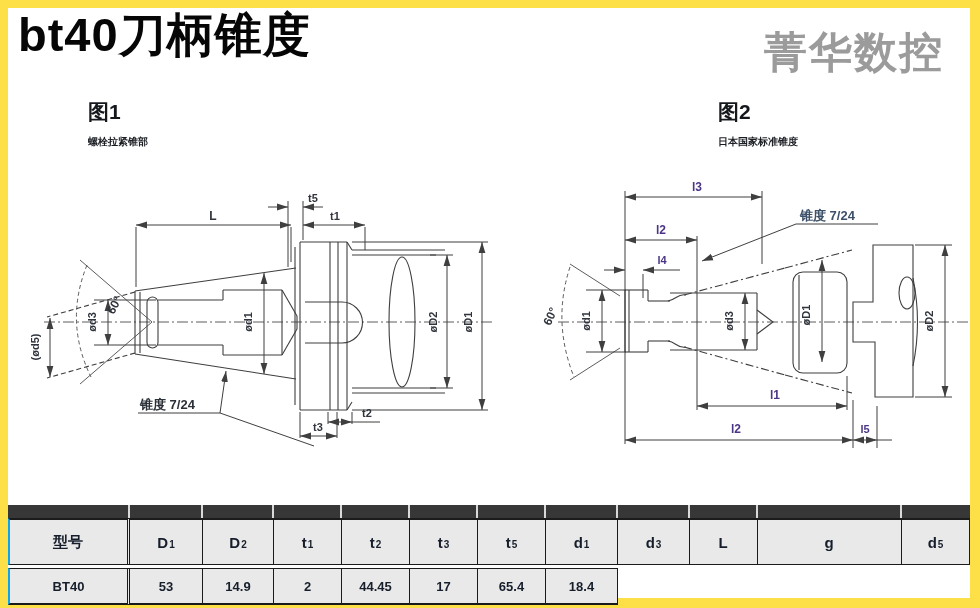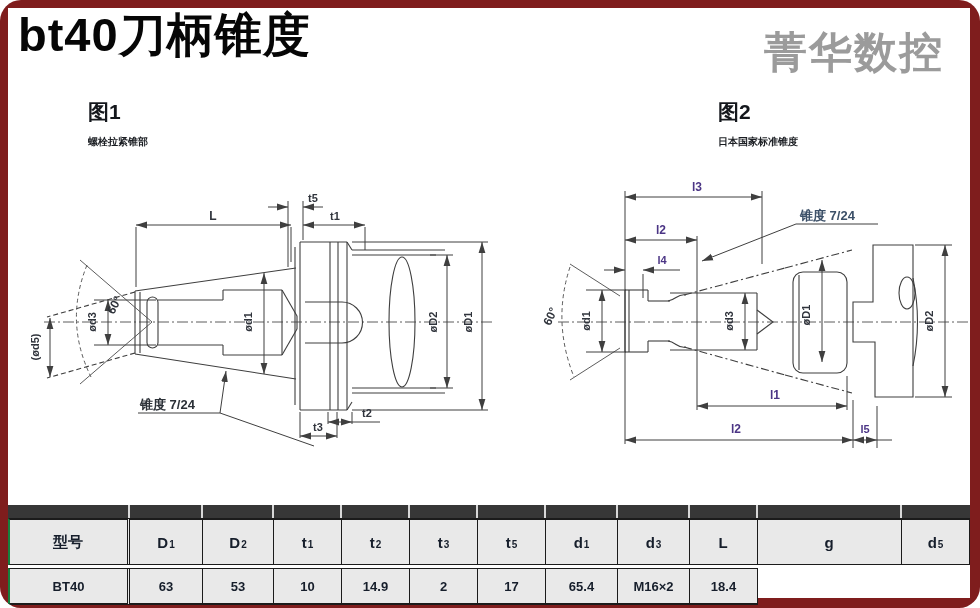--- a/index.html
+++ b/index.html
@@ -1,17 +1,17 @@
 <!DOCTYPE html>
 <html><head>
 <meta charset="utf-8">
 <style>
   html,body{margin:0;padding:0;}
   body{font-family:"Liberation Sans", sans-serif;}
-  .page{position:relative;width:980px;height:608px;background:#7f1d1d;overflow:hidden;border-radius:21px;}
+  .page{position:relative;width:980px;height:608px;background:#fde047;overflow:hidden;}
   .sheet{position:absolute;left:8px;top:8px;width:962px;height:590px;background:#ffffff;}
   .title{position:absolute;left:10px;top:-4px;font-size:47px;font-weight:800;letter-spacing:1px;color:#060606;}
   .brand{position:absolute;right:26px;top:16px;font-size:43px;font-weight:800;letter-spacing:2px;color:#9b9b9b;}
   .figcap{position:absolute;}
   .figcap .cap{font-size:21px;font-weight:700;color:#14171c;}
   .figcap .sub{font-size:10px;font-weight:700;color:#1a1d22;margin-top:9px;}
   .fig{position:absolute;}
   svg{overflow:visible;}
   .obj{stroke:#3e3e3e;stroke-width:1.1;fill:none;}
   .thin{stroke:#4a4a4a;stroke-width:.9;fill:none;}
@@ -30,21 +30,21 @@
   .grid{display:grid;grid-template-columns:122px 73px 71px 68px 68px 68px 68px 72px 72px 68px 144px 68px;}
   .bar{height:13px;}
   .bar div{background:#373737;border-right:2px solid #d9d9d9;}
   .bar div:last-child{border-right:none;}
   .hdr{margin-bottom:3px;}
   .th,.td{background:#e9e9e9;display:flex;align-items:center;justify-content:center;
           border-top:1px solid #1b1b1b;border-bottom:1px solid #1b1b1b;border-right:1px solid #1b1b1b;
           color:#161e2b;}
   .th{height:44px;font-size:15px;font-weight:700;}
   .td{height:34px;font-size:13px;font-weight:700;}
-  .th:first-child,.td:first-child{border-left:2px solid #15803d;border-right:3px double #1b1b1b;}
+  .th:first-child,.td:first-child{border-left:2px solid #0ea5e9;border-right:3px double #1b1b1b;}
   .hdr .th{border-top:2px solid #1b1b1b;}
   .dat .td{border-bottom:2px solid #1b1b1b;}
   sub.s{font-size:10px;font-weight:700;margin-left:1px;transform:translateY(2px);}
 </style>
 </head>
 <body>
 
 <div class="page">
   <div class="sheet">
 
@@ -314,26 +314,24 @@
             <span>g</span>
             <sub class="s"></sub>
           </div>
         <div class="th">
             <span>d</span>
             <sub class="s">5</sub>
           </div>
       </div>
       <div class="grid dat">
         <div class="td">BT40</div>
-        <div class="td">63</div>
         <div class="td">53</div>
-        <div class="td">10</div>
         <div class="td">14.9</div>
         <div class="td">2</div>
+        <div class="td">44.45</div>
         <div class="td">17</div>
         <div class="td">65.4</div>
-        <div class="td">M16×2</div>
         <div class="td">18.4</div>
       </div>
     </div>
 
   </div>
 </div>
 
 </body></html>

